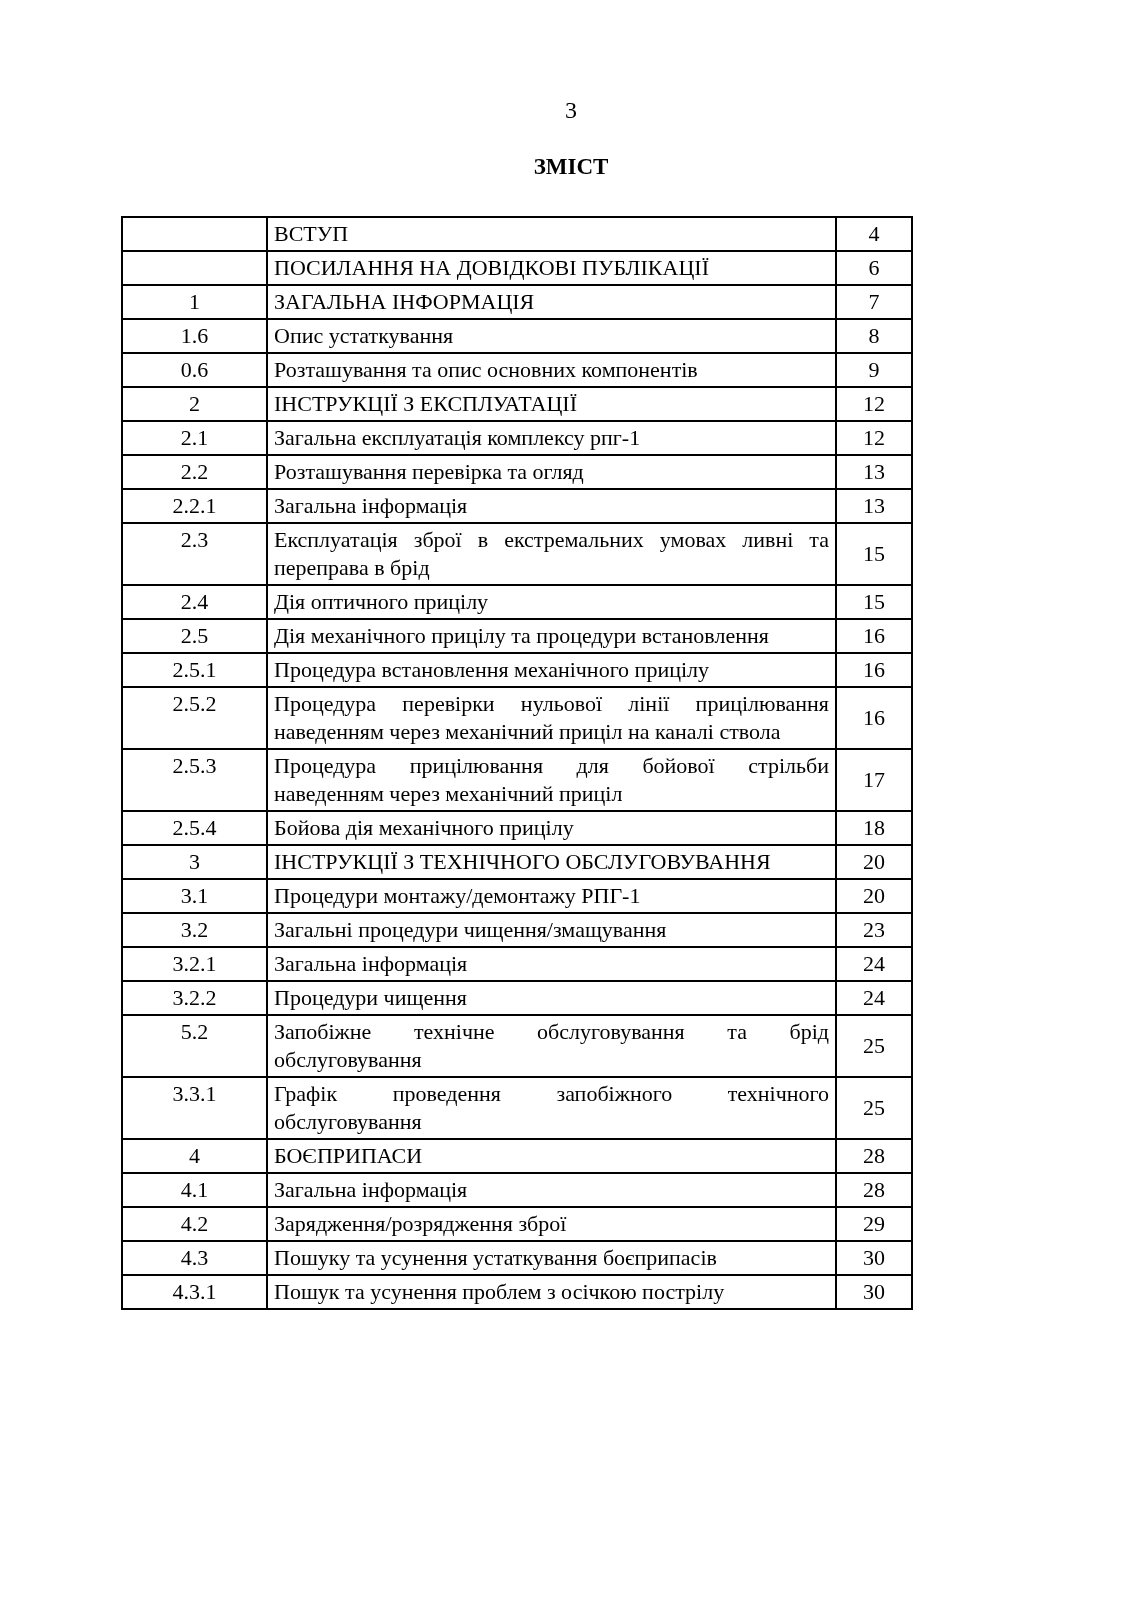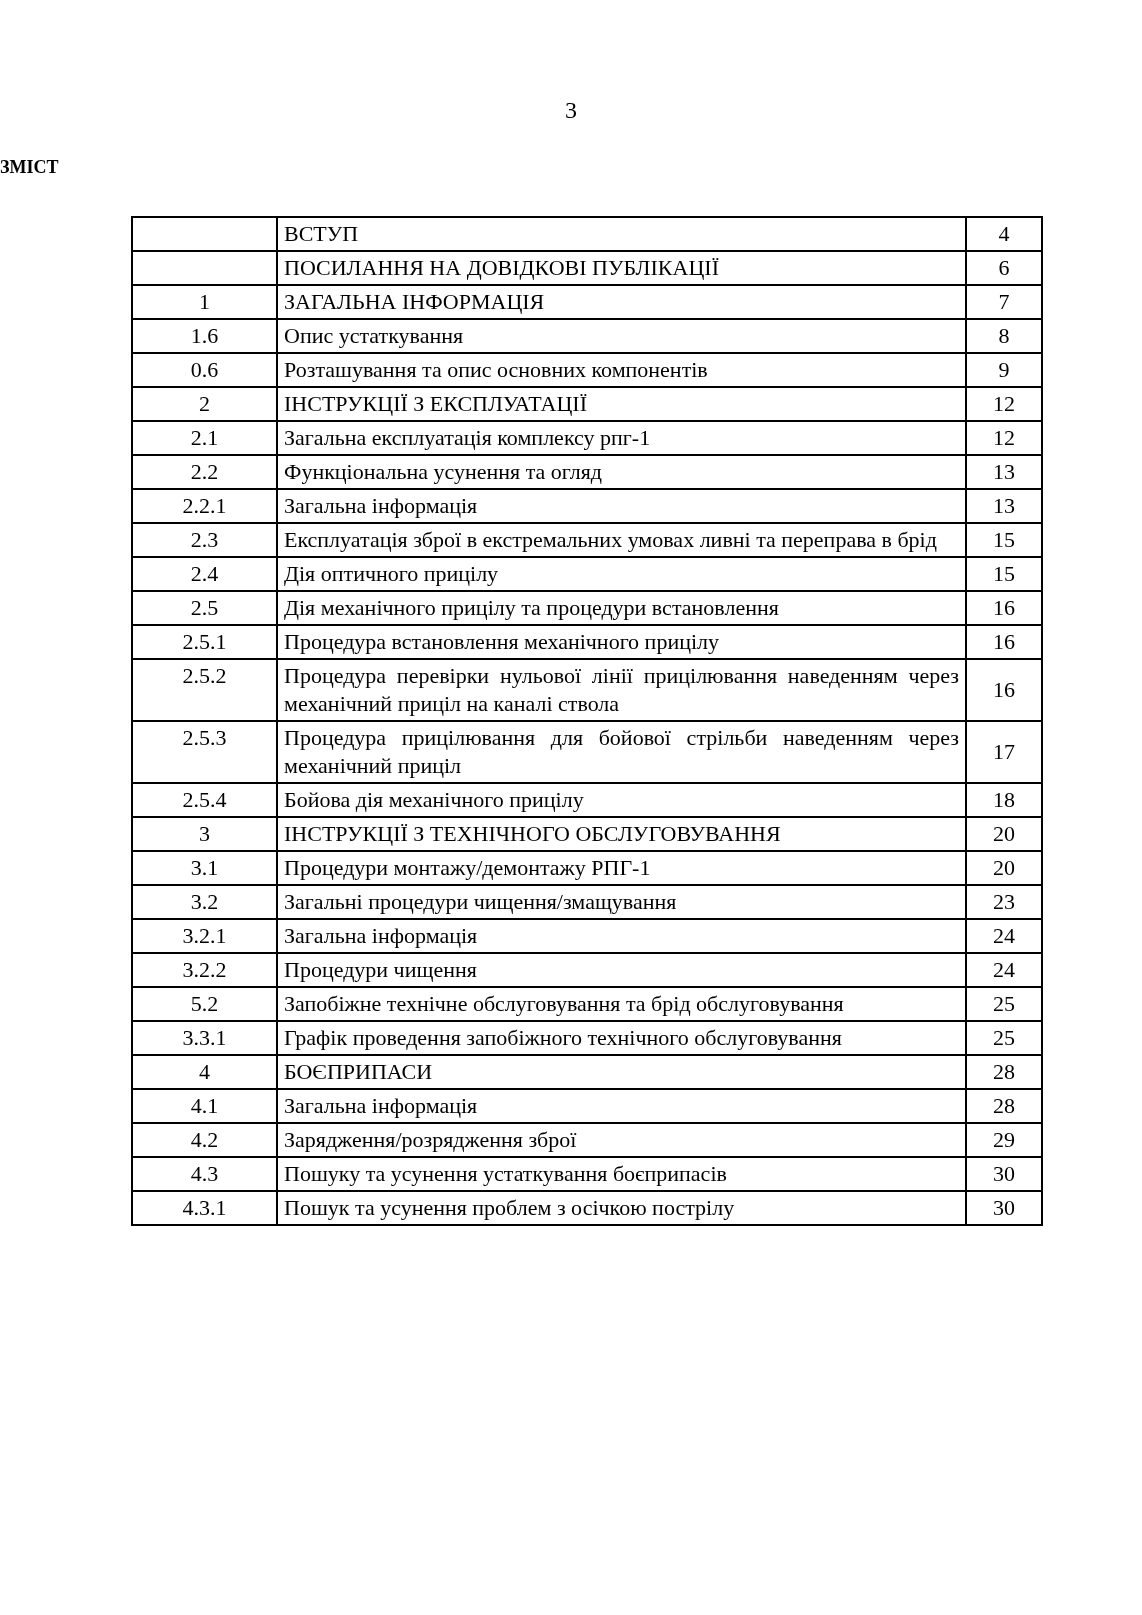--- a/index.html
+++ b/index.html
@@ -22,30 +22,31 @@
     width: 100%;
     text-align: center;
     font-size: 24px;
     line-height: 28px;
   }
   .doc-title {
     position: absolute;
     top: 152px;
     left: 0;
     width: 100%;
-    font-size: 18px;
+    text-align: center;
+    font-size: 23px;
     font-weight: bold;
     line-height: 30px;
     margin: 0;
   }
   table.toc {
     position: absolute;
     top: 216px;
-    left: 131px;
-    width: 912px;
+    left: 121px;
+    width: 792px;
     border-collapse: collapse;
     table-layout: fixed;
   }
   table.toc td {
     border: 2px solid #000000;
     font-size: 22px;
     line-height: 28px;
     padding: 2px 6px;
     overflow: hidden;
   }
@@ -112,21 +113,21 @@
   </tr>
 
   <tr>
     <td class="col-num">2.1</td>
     <td class="col-title">Загальна експлуатація комплексу рпг-1</td>
     <td class="col-page">12</td>
   </tr>
 
   <tr>
     <td class="col-num">2.2</td>
-    <td class="col-title">Функціональна усунення та огляд</td>
+    <td class="col-title">Розташування перевірка та огляд</td>
     <td class="col-page">13</td>
   </tr>
 
   <tr>
     <td class="col-num">2.2.1</td>
     <td class="col-title">Загальна інформація</td>
     <td class="col-page">13</td>
   </tr>
 
   <tr>

